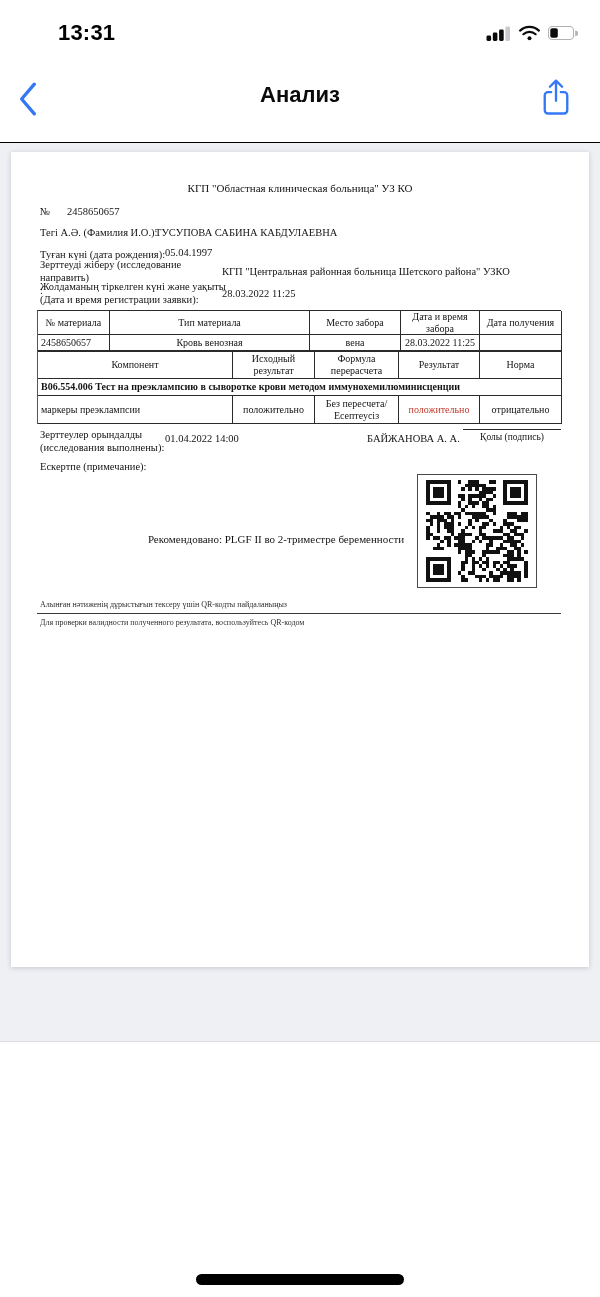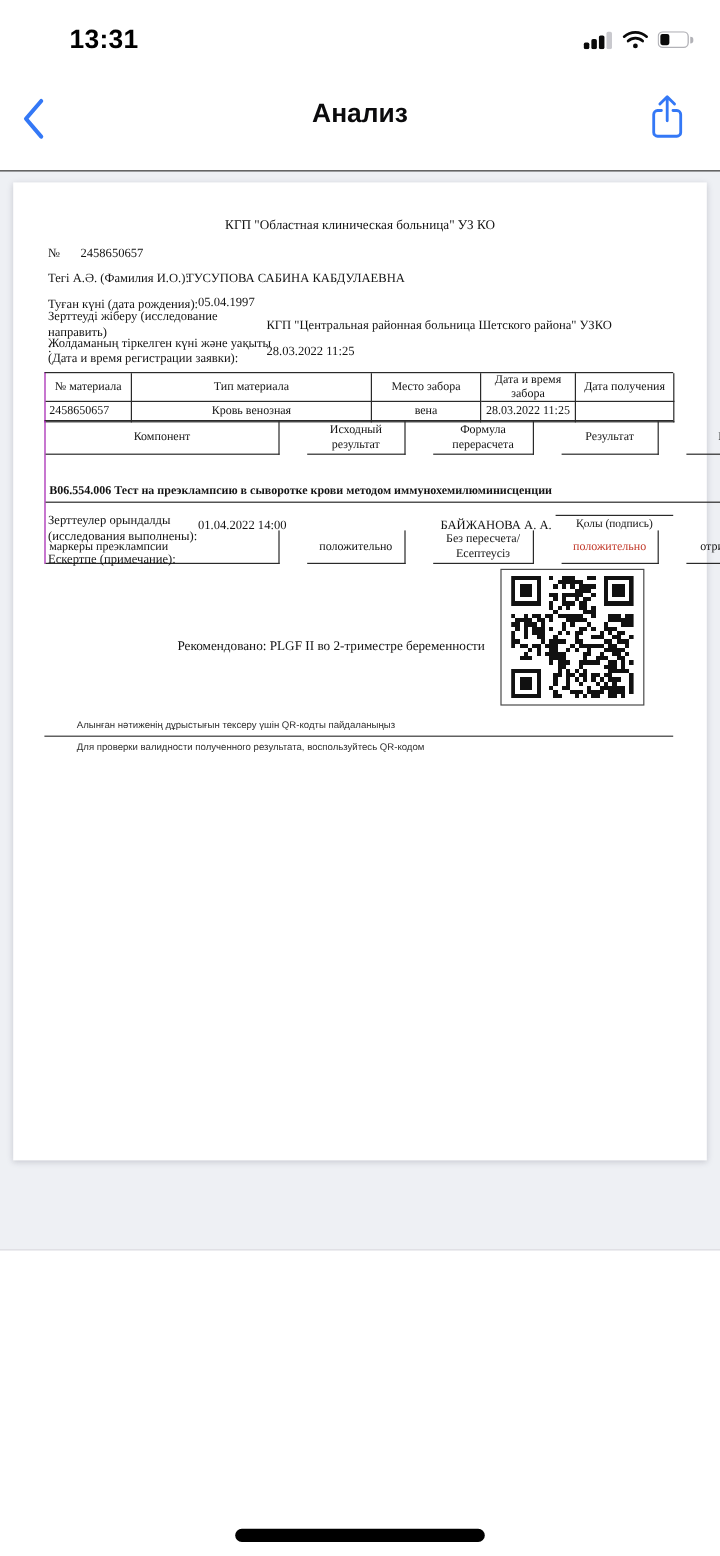--- a/index.html
+++ b/index.html
@@ -29,37 +29,37 @@
   .abs { position:absolute; }
   .org-title { top:30px; left:0; width:578px; text-align:center; font-size:11px; }
   .lbl { font-size:10.5px; line-height:1.22; }
   .val { font-size:10.5px; }
 
   
   .tbl { position:absolute; left:26px; width:524px; display:grid; font-size:10px;
          border-top:1px solid #2a2a2a; border-left:1px solid #a21caf; }
   .tbl-a { top:158px; grid-template-columns:72px 200px 91px 79px 82px; grid-auto-rows:auto; }
   .tbl-a .r1 { height:24px; } .tbl-a .r2 { height:17px; }
-  .tbl-b { top:198px; grid-template-columns:195px 82px 84px 81px 82px;gap:23px; }
+  .tbl-b { top:198px; grid-template-columns:195px 82px 84px 81px 82px; }
   .tbl-b .r1 { height:28px; } .tbl-b .r2 { height:17px; } .tbl-b .r3 { height:28px; }
   .tbl > div { border-right:1px solid #2a2a2a; border-bottom:1px solid #2a2a2a;
                display:flex; align-items:center; justify-content:center; text-align:center;
                padding:1px 3px; line-height:1.15; }
   .tbl > div.cl { justify-content:flex-start; text-align:left; }
   .tbl > div.span { grid-column:1 / -1;font-weight:bold; }
   .red { color:#c23a2b; }
 
   
   .sig-line { top:277px; left:452px; width:98px; border-top:1px solid #2a2a2a; text-align:center;
               font-size:9.5px; padding-top:2px; }
   .qr-box { top:322px; left:406px; width:120px; height:114px; border:1px solid #4a4a4a;
             display:flex; align-items:center; justify-content:center; background:#fff; }
   .qr-box svg { width:102px; height:102px; }
   .recommendation { top:381px; left:115px; width:300px; text-align:center; font-size:11px; }
-  .note-sans { font-family:Liberation Sans, sans-serif; font-size:8px; color:#2e2e2e;margin-left:24px; }
+  .note-sans { font-family:Liberation Serif, serif; font-size:8px; color:#2e2e2e; }
   .footer-divider { top:461px; left:26px; width:524px; border-top:1px solid #3a3a3a; }
 
   
   .bottom-white { position:absolute; top:1043px; left:0; width:600px; height:254px; background:#fff; }
   .home-indicator { position:absolute; top:1274px; left:50%; transform:translateX(-50%);
                     width:208px; height:11px; border-radius:6px; background:#000; cursor:grab; }
 </style>
 </head>
 <body>
 

